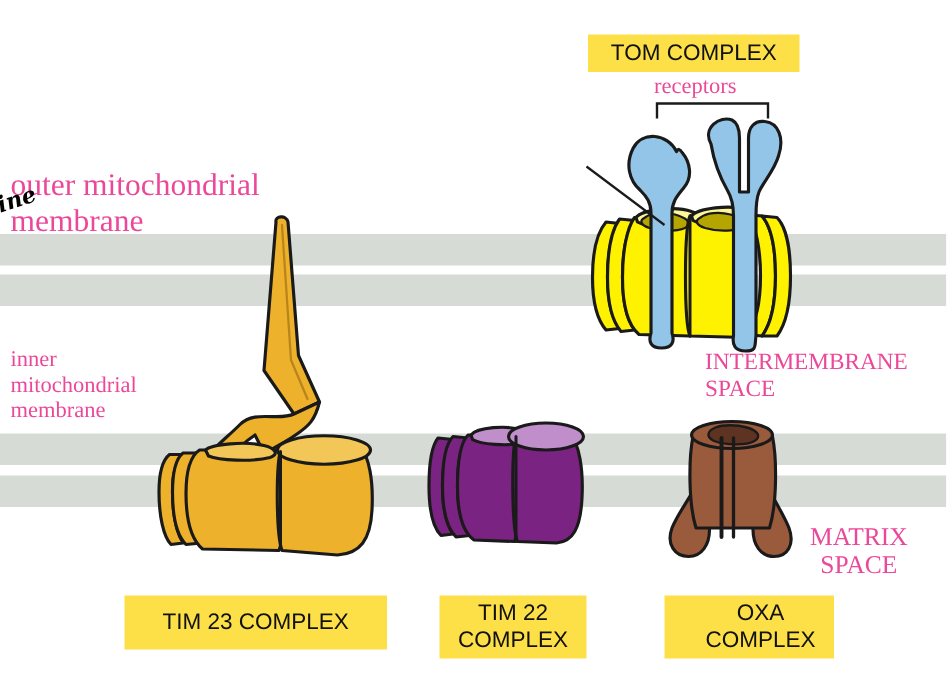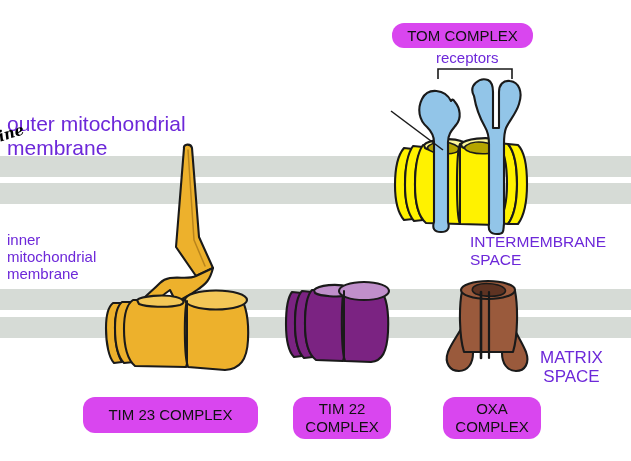--- a/index.html
+++ b/index.html
@@ -17,39 +17,38 @@
   }
   #figure svg.layer {
     position: absolute;
     left: 0;
     top: 0;
     width: 631px;
     height: 461px;
   }
   .txt {
     position: absolute;
-    color: #6d28d9;
-    font-family: Liberation Sans, sans-serif;
+    color: #ec4899;
+    font-family: Liberation Serif, serif;
     white-space: pre;
     line-height: 1.13;
   }
   .label-box {
     position: absolute;
-    background: #d946ef;
+    background: #fde047;
     color: #111111;
     font-family: "Liberation Sans", sans-serif;
     font-size: 15px;
     font-weight: 400;
     text-align: center;
     line-height: 1.17;
     display: flex;
     align-items: center;
     justify-content: center;
     white-space: pre;
-    border-radius: 12px;
   }
   .handwrite {
     position: absolute;
     font-family: "DejaVu Serif", serif;
     font-style: italic;
     font-weight: bold;
     color: #000000;
     transform: rotate(-18deg);
     white-space: pre;
   }
@@ -203,16 +202,16 @@
   <div class="txt" style="left:540px; top:348px; font-size:17px; text-align:center;">MATRIX
 SPACE</div>
 
   <div class="label-box" style="left:392px; top:23px; width:141px; height:25px;">TOM COMPLEX</div>
 
   <div class="label-box" style="left:83px; top:397px; width:175px; height:36px;">TIM 23 COMPLEX</div>
 
   <div class="label-box" style="left:293px; top:397px; width:98px; height:42px;">TIM 22
 COMPLEX</div>
 
-  <div class="label-box" style="left:443px; top:397px; width:98px; height:42px;">OXA
+  <div class="label-box" style="left:443px; top:397px; width:98px; height:42px;padding-left:15px;">OXA
 COMPLEX</div>
 
 </div>
 
 </body></html>

